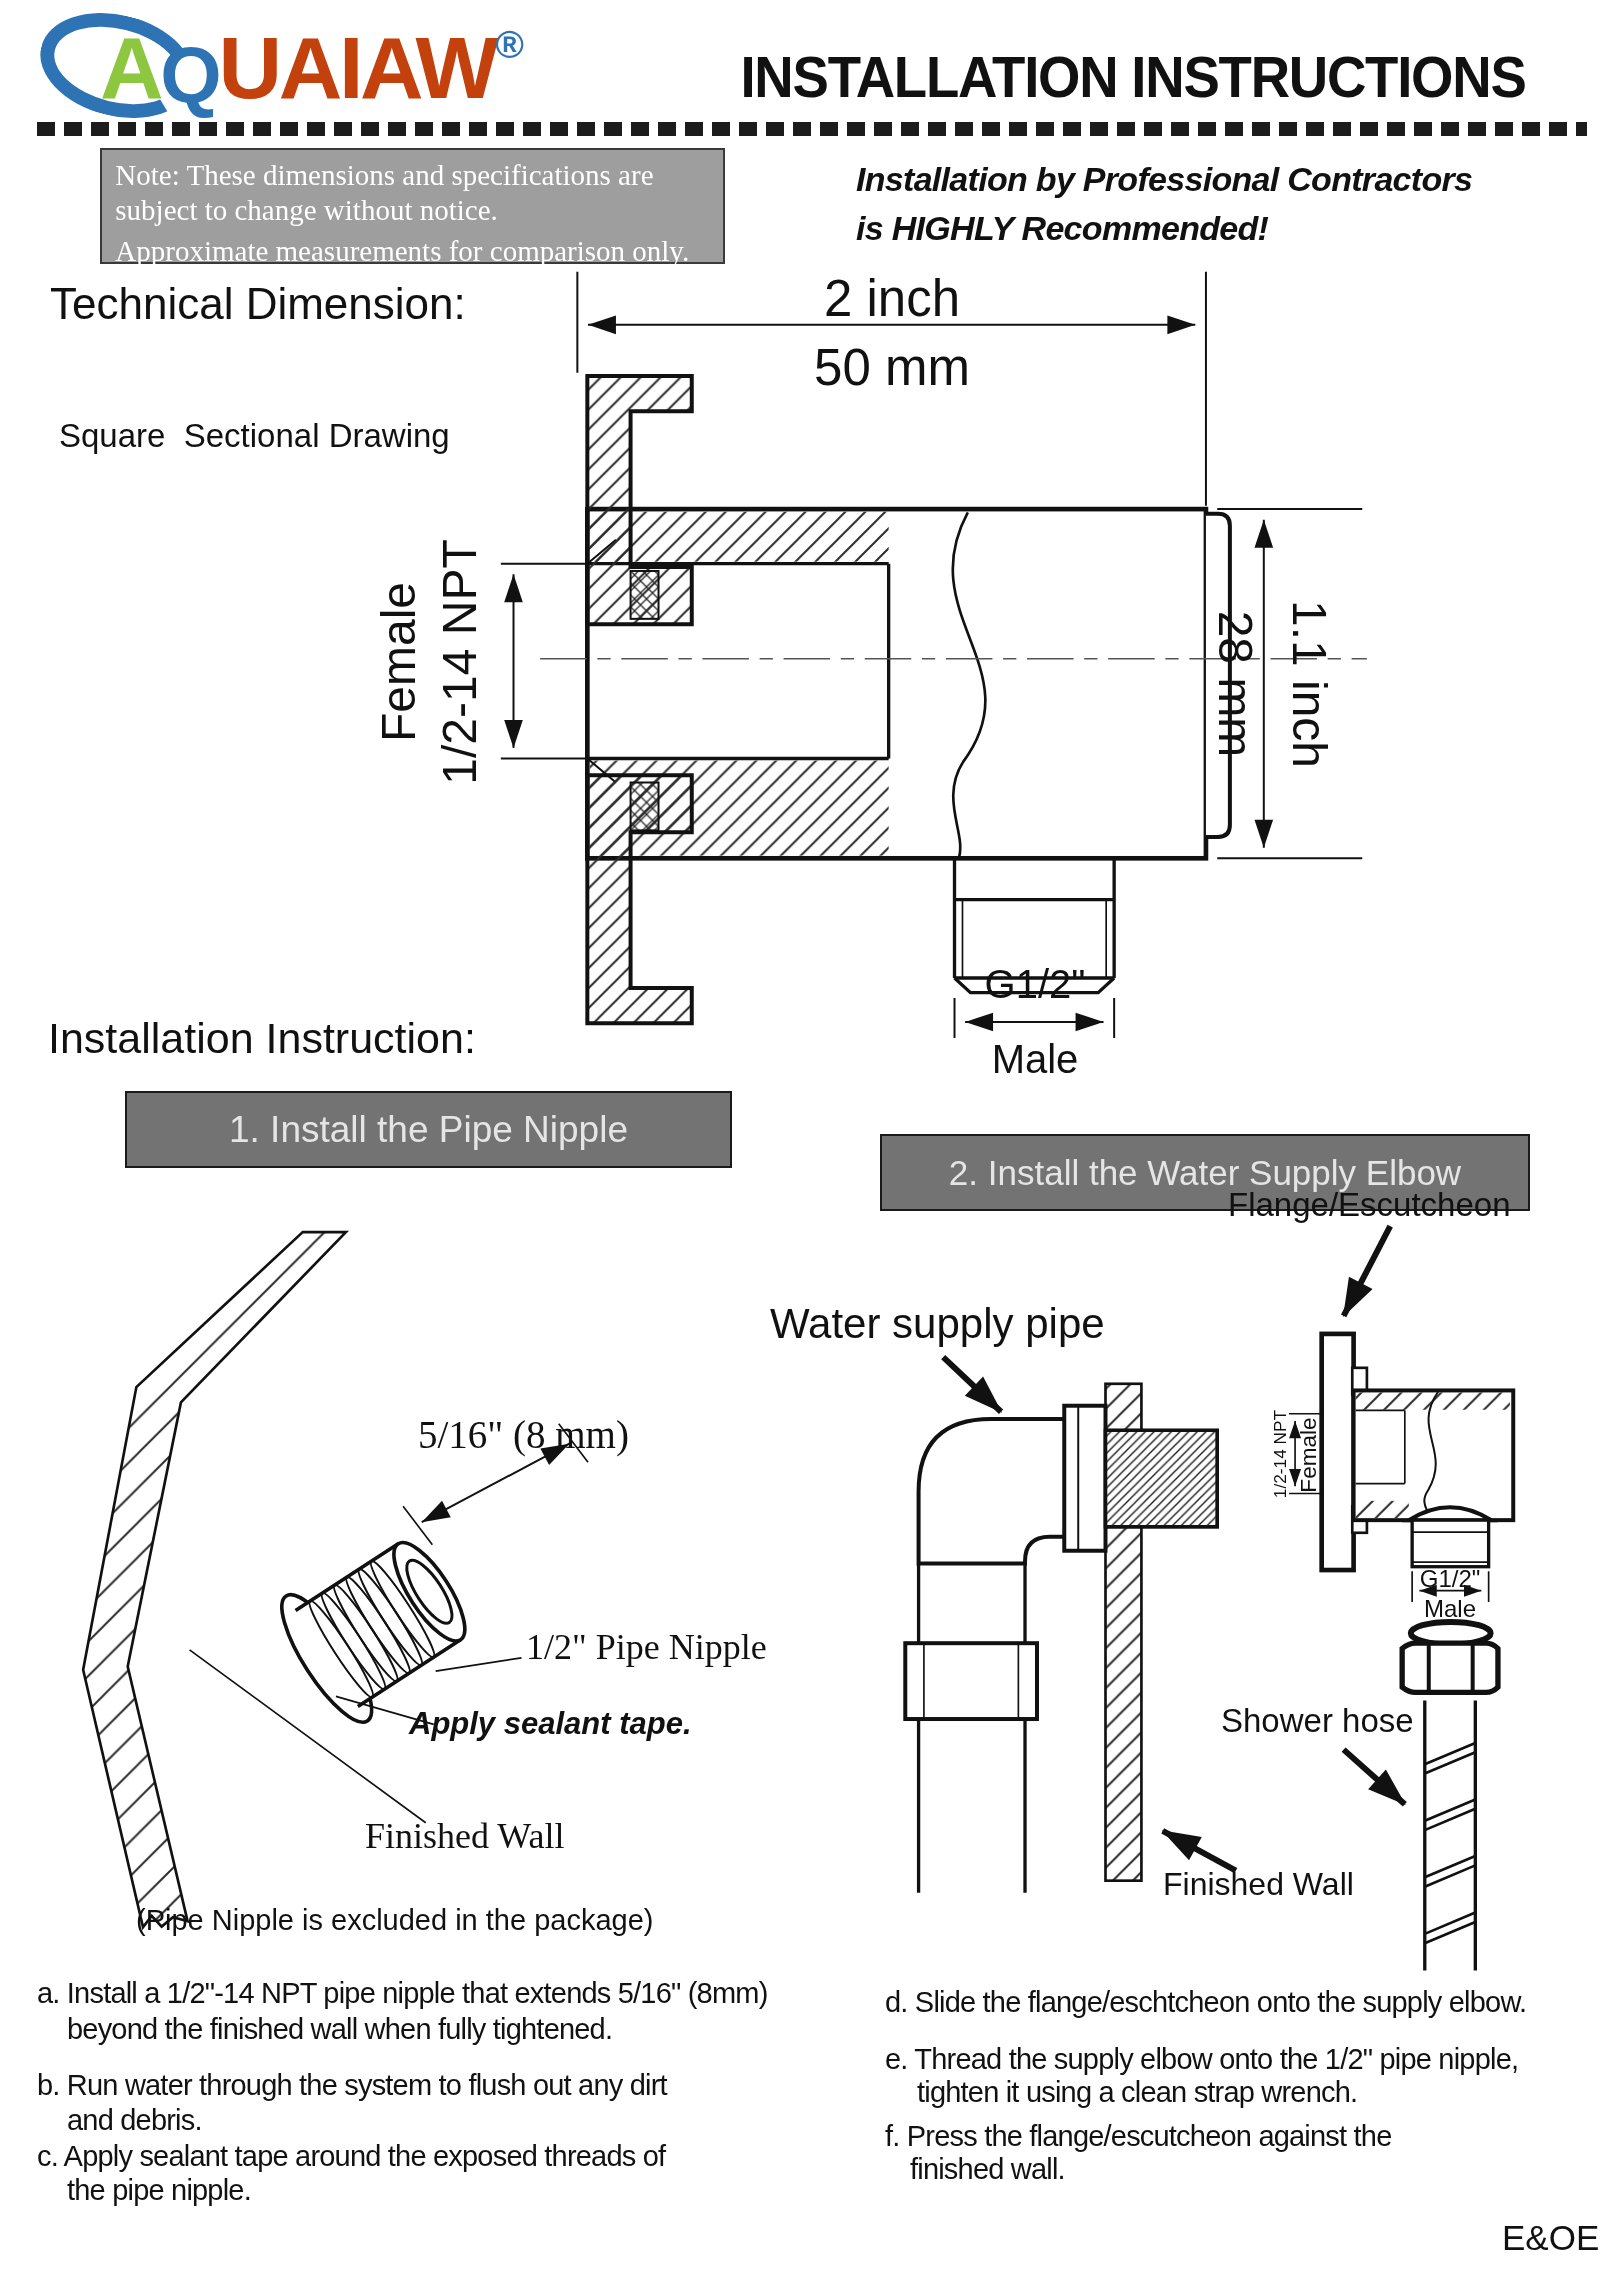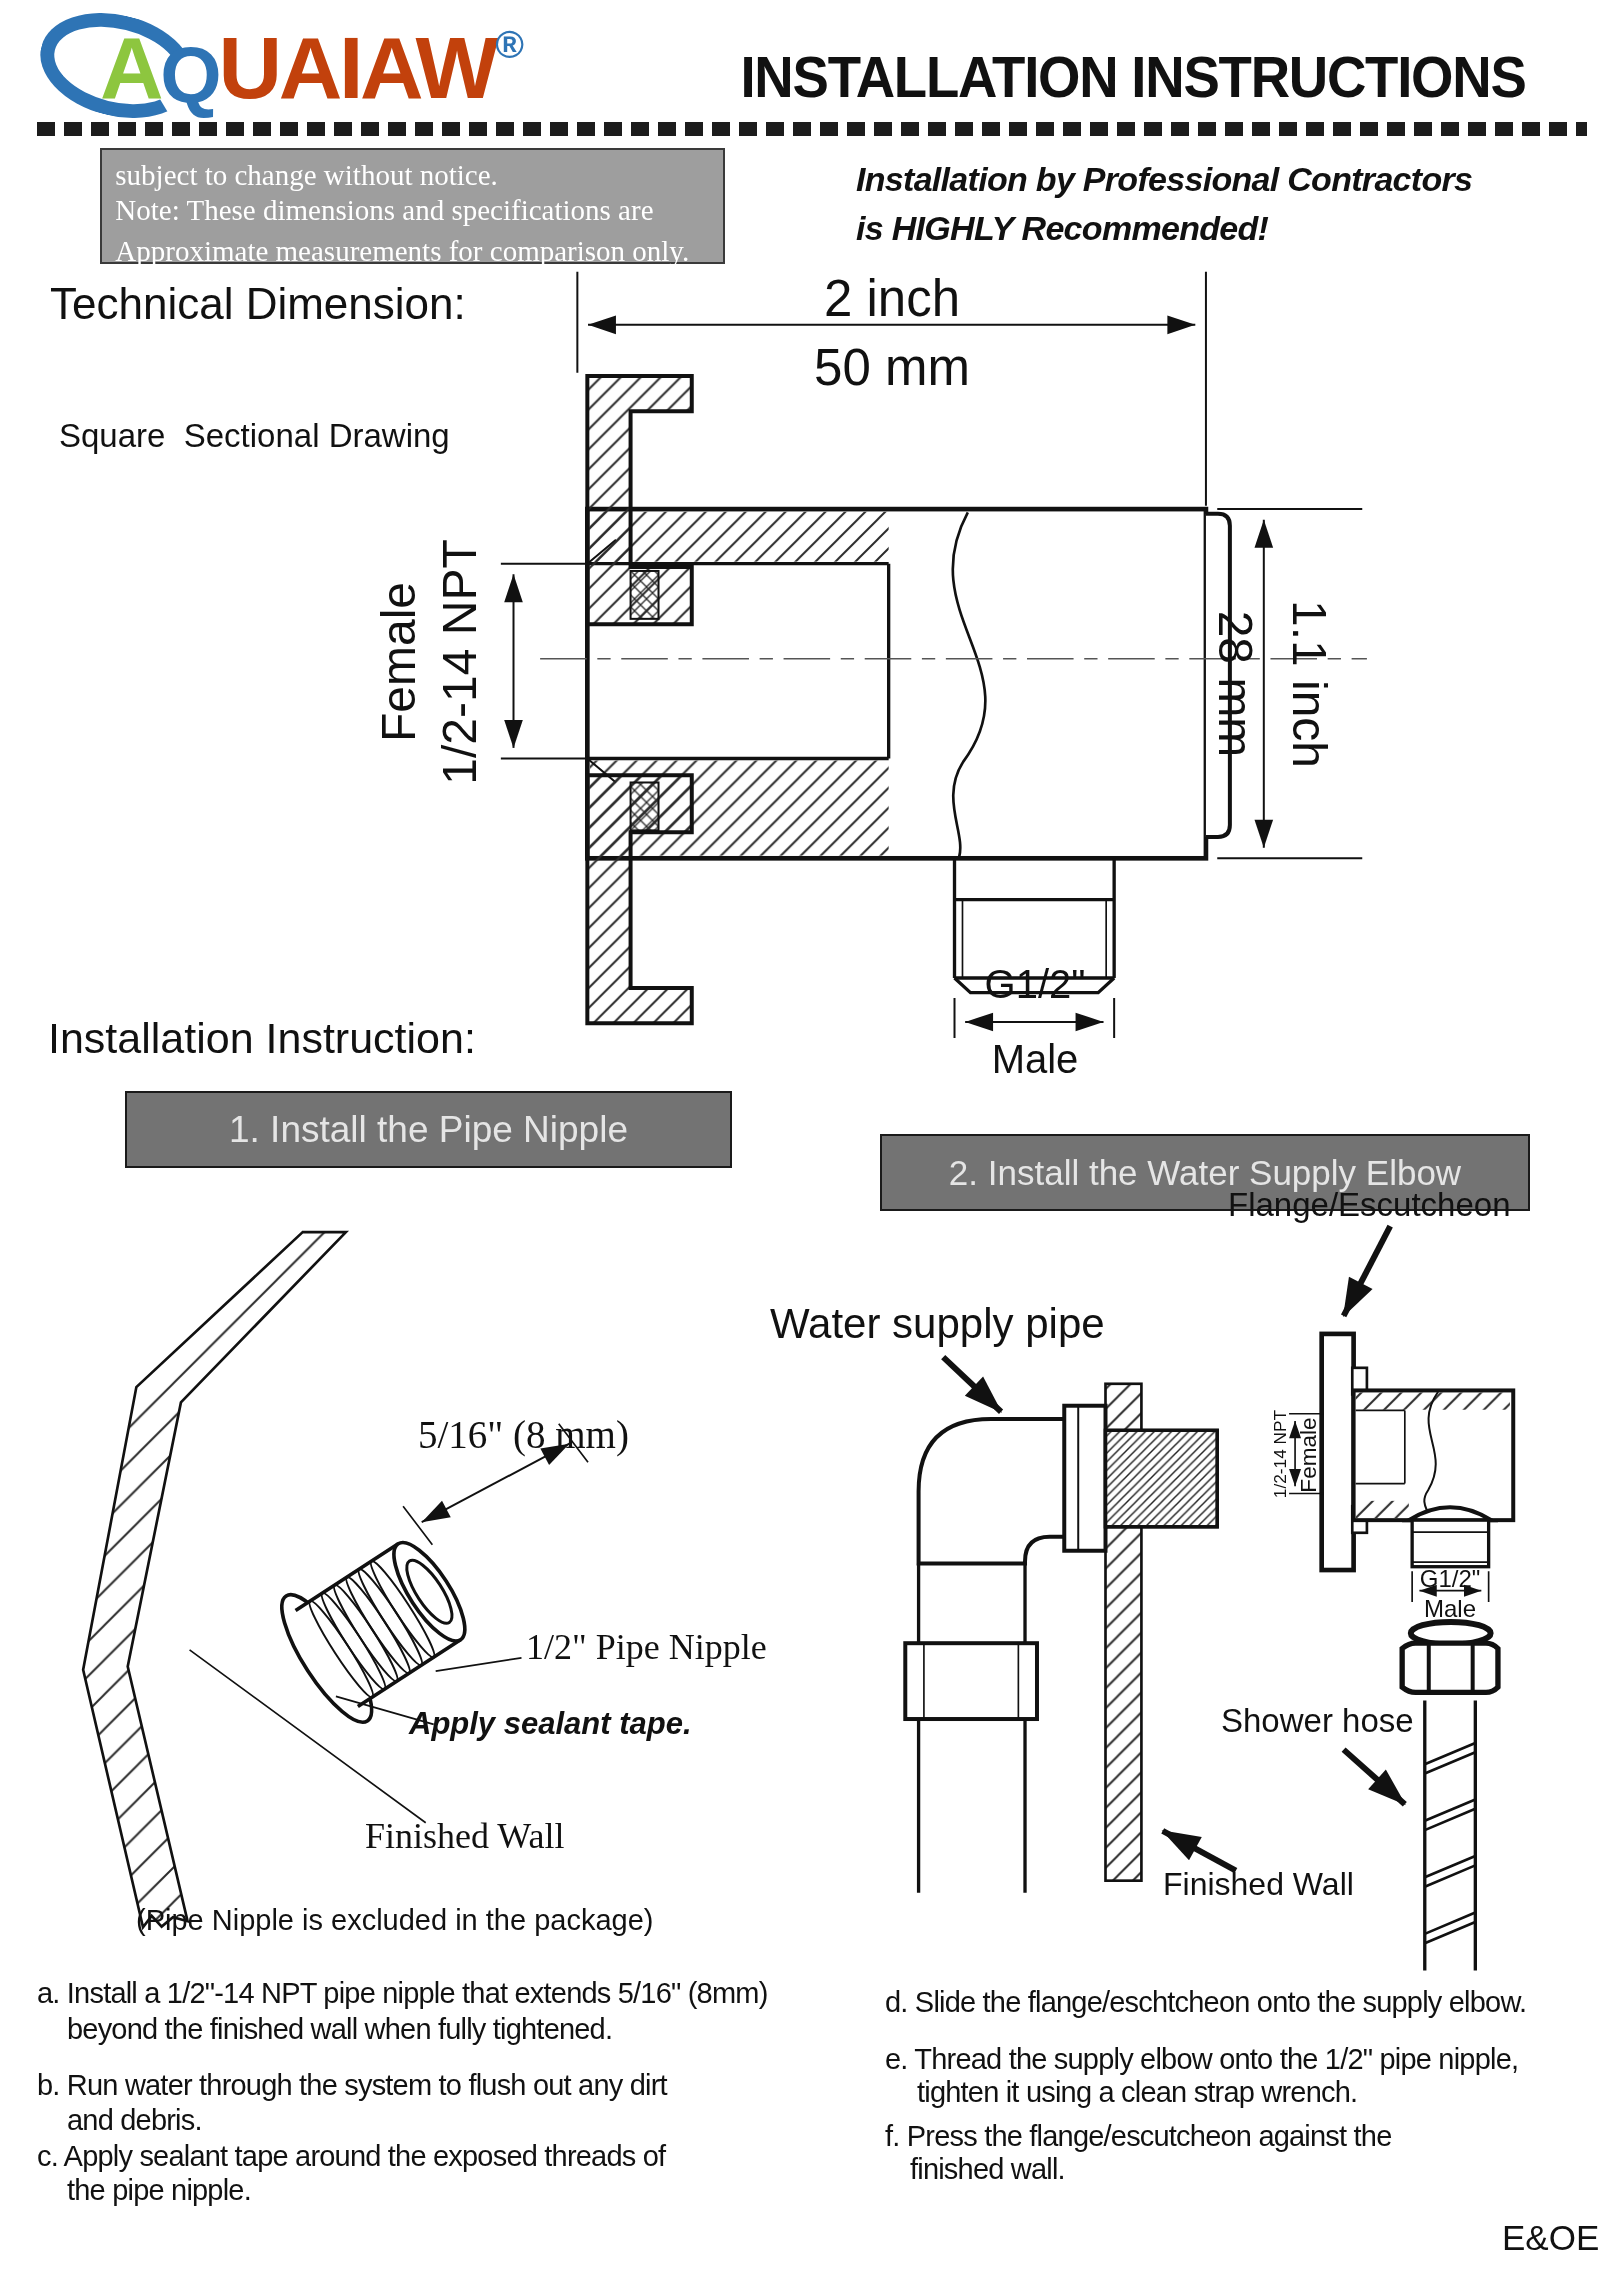--- a/index.html
+++ b/index.html
@@ -208,22 +208,22 @@
 </svg>
 
 <div class="logo-c"></div>
 <div class="logo-row">
   <span class="logo-a">A</span><span class="logo-q">Q</span><span class="logo-rest">UAIAW</span><span class="logo-reg">®</span>
 </div>
 <div class="abs title">INSTALLATION INSTRUCTIONS</div>
 <div class="dashline"></div>
 
 <div class="notebox">
+  <div>Note: These dimensions and specifications are</div>
   <div>subject to change without notice.</div>
-  <div>Note: These dimensions and specifications are</div>
   <div class="nline3">Approximate measurements for comparison only.</div>
 </div>
 
 <div class="abs rec" style="left:856px;top:160px;">Installation by Professional Contractors</div>
 <div class="abs rec" style="left:856px;top:209px;">is HIGHLY Recommended!</div>
 
 <div class="abs h1" style="left:50px;top:279px;">Technical Dimension:</div>
 <div class="abs h2" style="left:59px;top:381px;margin-top:36px;">Square  Sectional Drawing</div>
 
 <span class="abs ctr dim-big" style="left:892px;top:269px;">2 inch</span>

